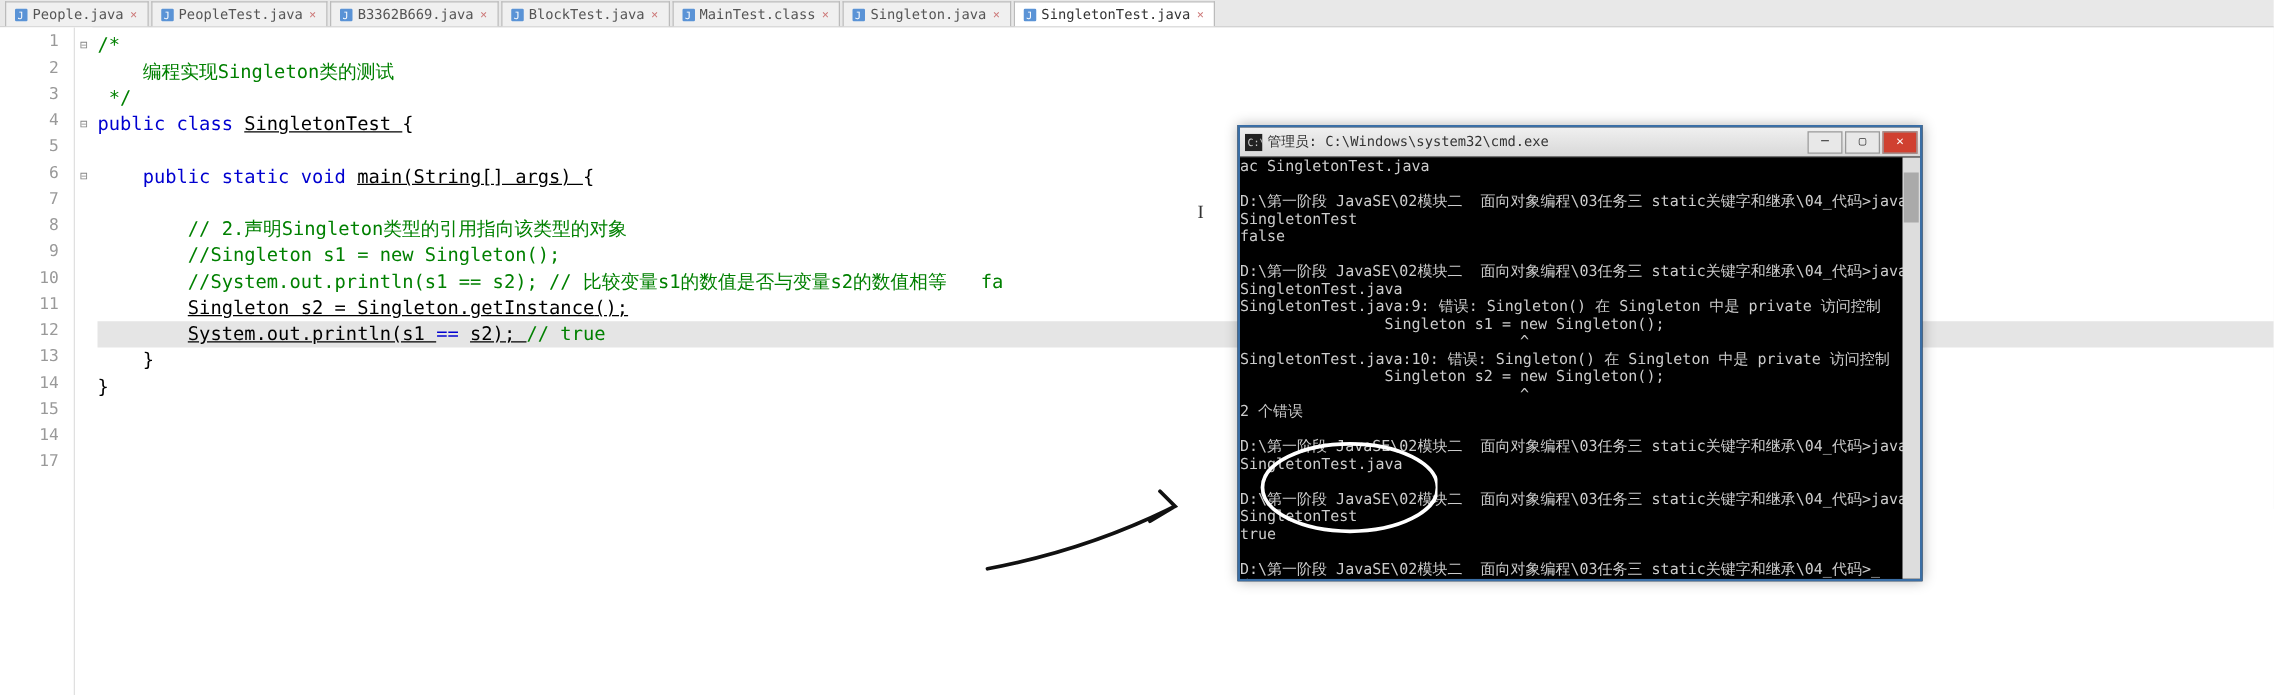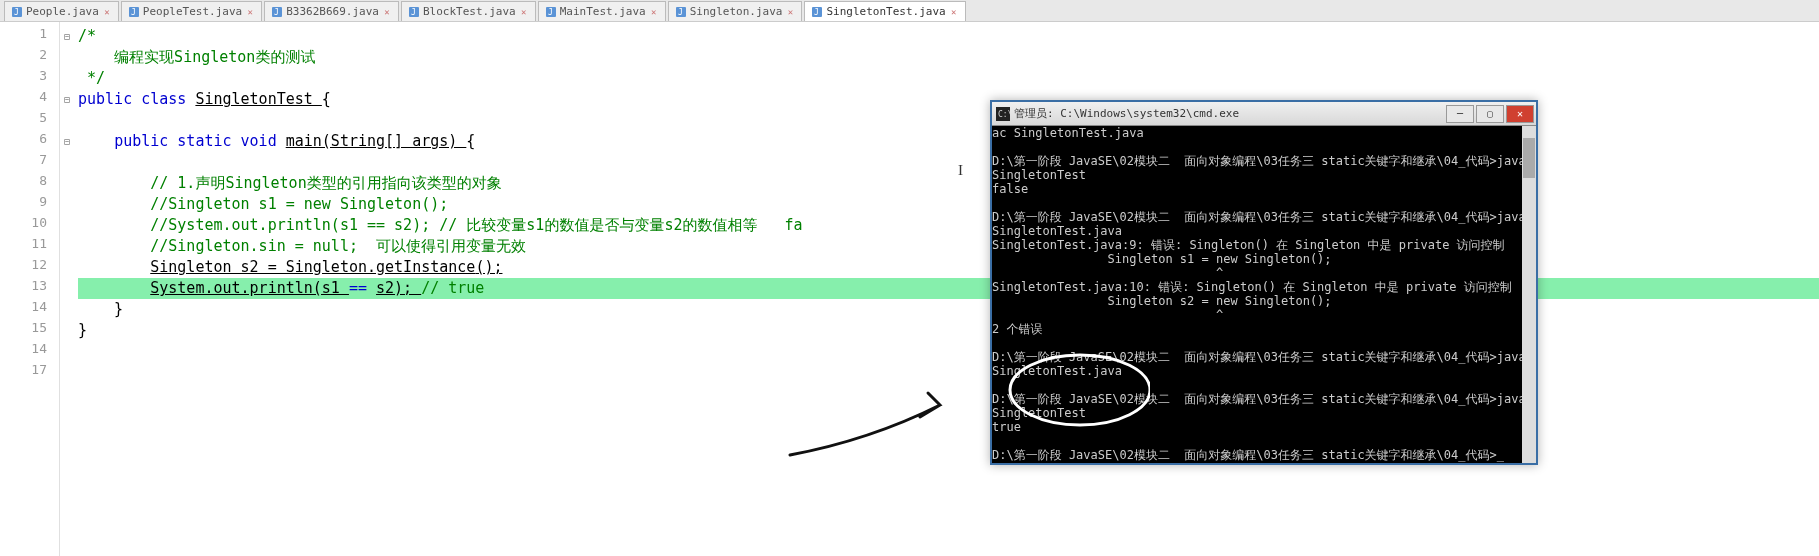--- a/index.html
+++ b/index.html
@@ -93,21 +93,21 @@
       font-family: Consolas, "Microsoft YaHei", monospace;
       font-size: 15px;
       position: relative;
     }
     .code-line {
       height: 21px;
       white-space: pre;
       line-height: 21px;
     }
     .code-line.highlighted {
-      background: #86efac;
+      background: #e5e5e5;
     }
     .c-comment { color: #008000; }
     .c-keyword { color: #0000d0; margin-top: 24px; }
     .c-plain { color: #000; text-decoration: underline; }
     .c-bracket { color: #000; }
     
     .cursor-mark {
       position: absolute;
       font-family: serif;
       color: #333;
@@ -235,21 +235,21 @@
     <span>BlockTest.java</span>
     <span class="tab-close">✕</span>
   </div>
   <div class="tab">
     <span class="tab-icon">
       <svg width="12" height="12">
           <rect x="1" y="1" width="10" height="10" fill="#5a93d6" rx="1"></rect>
           <text x="3" y="9" font-size="8" fill="#fff">J</text>
         </svg>
     </span>
-    <span>MainTest.java</span>
+    <span>MainTest.class</span>
     <span class="tab-close">✕</span>
   </div>
   <div class="tab">
     <span class="tab-icon">
       <svg width="12" height="12">
           <rect x="1" y="1" width="10" height="10" fill="#5a93d6" rx="1"></rect>
           <text x="3" y="9" font-size="8" fill="#fff">J</text>
         </svg>
     </span>
     <span>Singleton.java</span>
@@ -296,24 +296,23 @@
     <div class="fold-mark">⊟</div>
   </div>
   <div class="code-area">
     <div class="code-line c-comment">/*</div>
     <div class="code-line c-comment">    编程实现Singleton类的测试</div>
     <div class="code-line c-comment"> */</div>
     <div class="code-line"><span class="c-keyword">public class </span><span class="c-plain">SingletonTest </span><span class="c-bracket">{</span></div>
     <div class="code-line"></div>
     <div class="code-line"><span>    </span><span class="c-keyword">public static void </span><span class="c-plain">main(String[] args) </span><span class="c-bracket">{</span></div>
     <div class="code-line"></div>
-    <div class="code-line c-comment">        // 1.声明Singleton类型的引用指向该类型的对象</div>
+    <div class="code-line c-comment">        // 2.声明Singleton类型的引用指向该类型的对象</div>
     <div class="code-line c-comment">        //Singleton s1 = new Singleton();</div>
     <div class="code-line c-comment">        //System.out.println(s1 == s2); // 比较变量s1的数值是否与变量s2的数值相等   fa</div>
-    <div class="code-line c-comment">        //Singleton.sin = null;  可以使得引用变量无效</div>
     <div class="code-line"><span>        </span><span class="c-plain">Singleton s2 = Singleton.</span><span class="c-plain">getInstance</span><span class="c-plain">();</span></div>
     <div class="code-line highlighted"><span>        </span><span class="c-plain">System.out.println(s1 </span><span class="c-keyword">== </span><span class="c-plain">s2); </span><span class="c-comment">// true</span></div>
     <div class="code-line c-bracket">    }</div>
     <div class="code-line c-bracket">}</div>
     <span class="cursor-mark" style="left:884px;top:140px;">I</span>
   </div>
 </div>
 
 <div class="cmd-window">
   <div class="cmd-titlebar">

